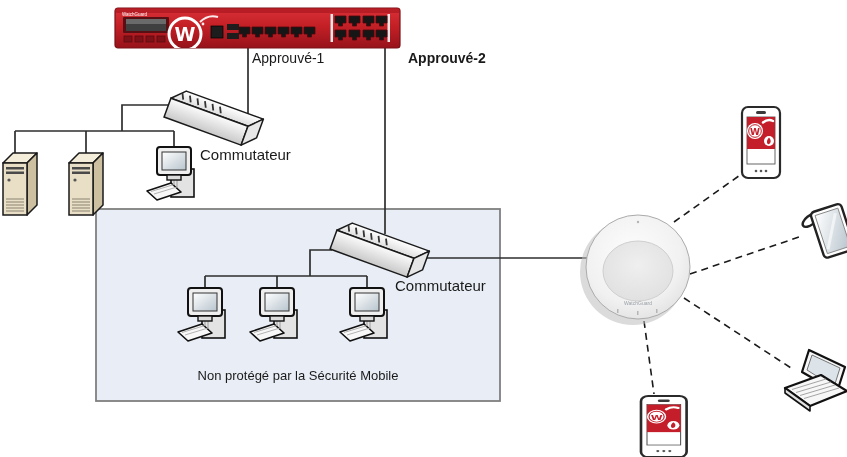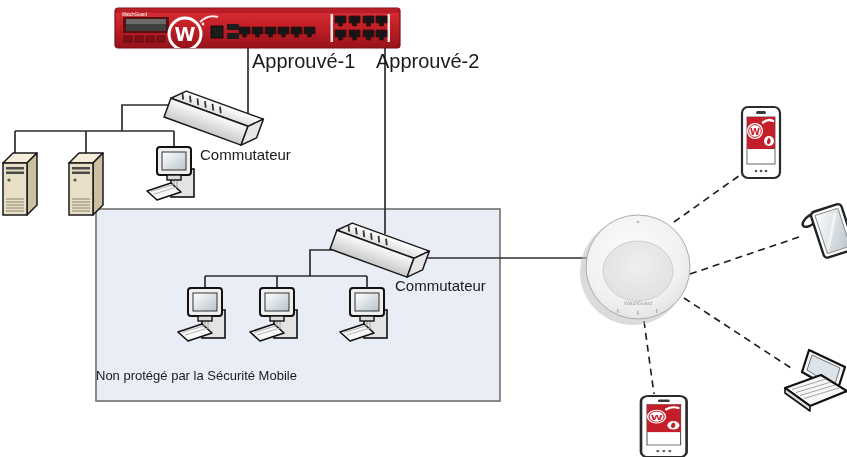--- a/index.html
+++ b/index.html
@@ -1,22 +1,22 @@
 <!DOCTYPE html>
 <html><head>
 <meta charset="utf-8">
 <style>
   html,body{margin:0;padding:0;background:#ffffff;}
   #stage{position:relative;width:847px;height:457px;background:#ffffff;overflow:hidden;
          font-family:"Liberation Sans", sans-serif;}
   #stage svg{position:absolute;left:0;top:0;}
   .lbl{position:absolute;color:#1a1a1a;white-space:nowrap;pointer-events:none;}
-  .lbl-approved{font-size:20px;}
+  .lbl-approved{font-size:14px;}
   .lbl-switch{font-size:15px;}
-  .lbl-zone{font-size:13px;text-align:left;}
+  .lbl-zone{font-size:13px;text-align:center;}
 </style>
 </head>
 <body>
 
 <div id="stage">
 
 <svg width="847" height="457" viewBox="0 0 847 457">
   <defs>
     <linearGradient id="fwGrad" x1="0" y1="0" x2="0" y2="1">
       <stop offset="0" stop-color="#DA3038"></stop>
@@ -204,18 +204,18 @@
   <g transform="translate(783,348)">
     <polygon points="26,2 62,19 54,44 19,24" fill="#f6f6f6" stroke="#111" stroke-width="2.2" stroke-linejoin="round"></polygon>
     <polygon points="29,7 57,20 51,39 24,22" fill="#dce4ea" stroke="#555" stroke-width="0.8"></polygon>
     <polygon points="2,40 38,27 64,43 27,58" fill="#f7f7f7" stroke="#111" stroke-width="2.2" stroke-linejoin="round"></polygon>
     <path d="M9,41.5 L43,31 M13,44.5 L48,34 M17,47.5 L52,37 M21,50.5 L56,40" stroke="#9a9a9a" stroke-width="0.9" fill="none"></path>
     <polygon points="2,40 27,58 27,63 2,45" fill="#e2e2e2" stroke="#111" stroke-width="1.6" stroke-linejoin="round"></polygon>
   </g>
 </svg>
 
 <div class="lbl lbl-approved" style="left:252px;top:50px;">Approuvé-1</div>
-<div class="lbl lbl-approved" style="left:376px;top:50px;">Approuvé-2</div>
+<div class="lbl lbl-approved" style="left:408px;top:50px;font-weight:bold;">Approuvé-2</div>
 <div class="lbl lbl-switch" style="left:200px;top:146px;">Commutateur</div>
 <div class="lbl lbl-switch" style="left:395px;top:277px;">Commutateur</div>
 <div class="lbl lbl-zone" style="left:96px;top:368px;width:404px;">Non protégé par la Sécurité Mobile</div>
 
 </div>
 
 </body></html>

